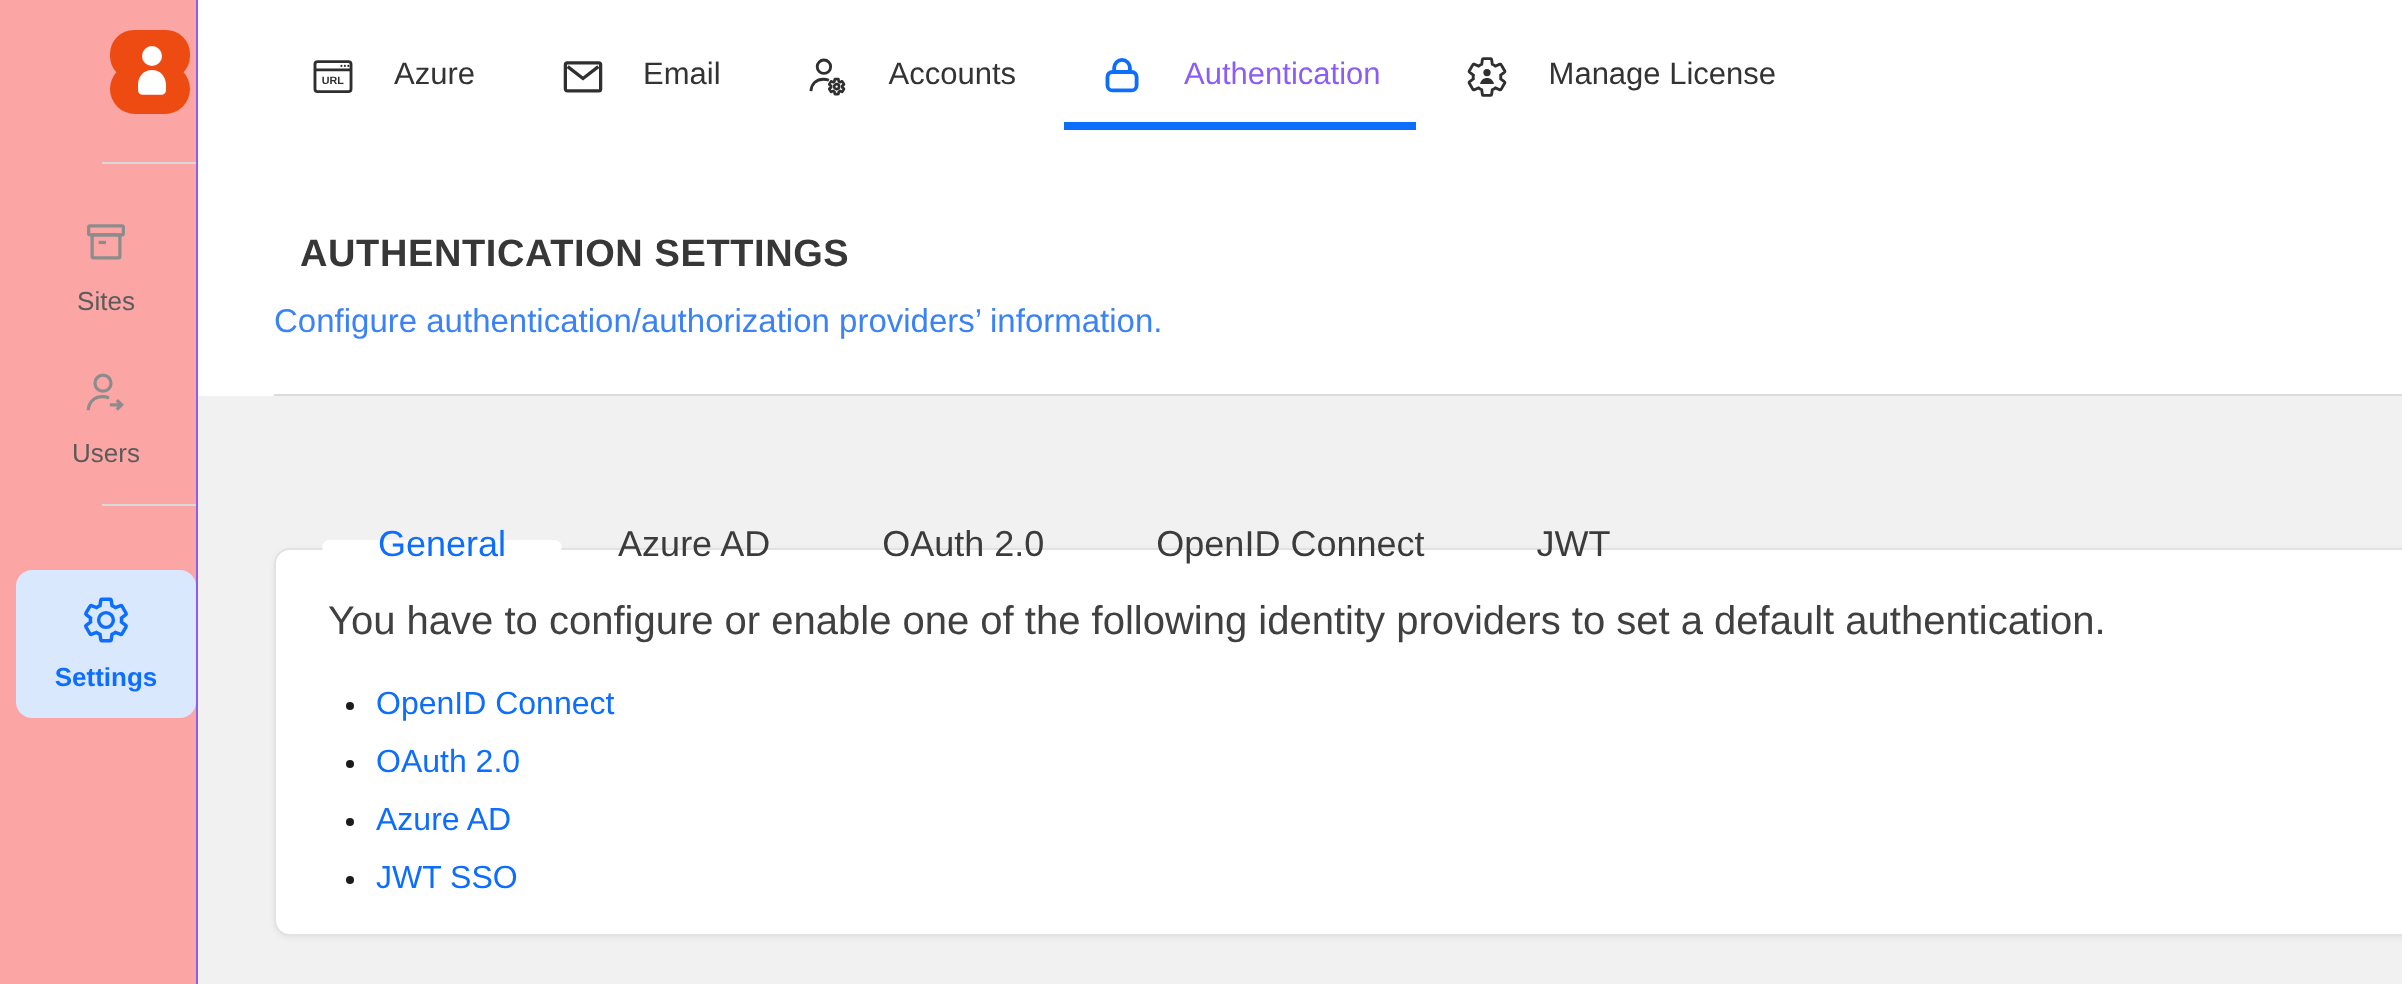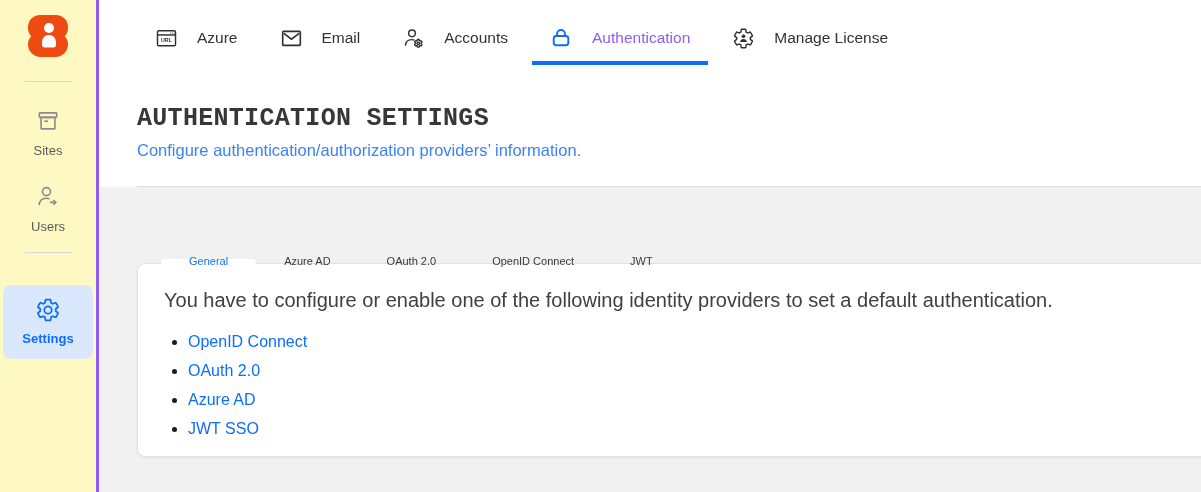--- a/index.html
+++ b/index.html
@@ -1,22 +1,22 @@
 <!DOCTYPE html>
 <html><head>
 <meta charset="utf-8">
 <style>
   * { box-sizing: border-box; }
   html,body { margin:0; padding:0; width:1201px; height:492px; overflow:hidden;
     font-family:"Liberation Sans", sans-serif; background:#fff; }
   .app { display:flex; width:1201px; height:492px; }
 
   
-  .sidebar { width:99px; flex-shrink:0; background:#fef9c3; border-right:3px solid #8b5cf6;
-    display:flex; flex-direction:column; align-items:center; }
+  .sidebar { width:99px; flex-shrink:0; background:#fca5a5; border-right:1px solid #8b5cf6;
+    display:flex; flex-direction:column; align-items:flex-end; }
   .logo { width:46px; height:46px; margin-top:13px; cursor:pointer; }
   .sdiv { width:47px; height:1px; background:#d9d9d9; }
   .sdiv1 { margin-top:22px; }
   .sdiv2 { margin-top:18px; }
   .side-item { margin-top:26px; display:flex; flex-direction:column; align-items:center;
     gap:9px; color:#5b5b5b; font-size:13px; cursor:pointer; width:90px; }
   .side-item .sicon { width:26px; height:26px; }
   .side-item.active { margin-top:32px; background:#d9e8fc; border-radius:8px;
     padding:12px 0 13px; gap:8px; color:#0d6efd;font-weight:bold; }
 
@@ -25,27 +25,27 @@
 
   .topnav { display:flex; align-items:stretch; padding-left:38px; margin-top:12px; height:52px; }
   .nav-item { display:flex; align-items:center; gap:19px; padding:0 18px; margin-right:6px;
     position:relative; font-size:15.5px; color:#333; cursor:pointer; white-space:nowrap; }
   .nav-item .nicon { width:23px; height:23px; display:block; }
   .nav-item.active { color:#8b5cf6; }
   .nav-item.active::after { content:""; position:absolute; left:0; right:0; bottom:-1px;
     height:4px; background:#0d6efd; }
 
   .page-head { padding:40px 38px 0; }
-  .page-title { margin:0; font-size:25px; font-weight:700; color:#373737; letter-spacing:.3px;font-family:Liberation Mono, monospace; }
+  .page-title { margin:13px; font-size:19px; font-weight:700; color:#373737; letter-spacing:.3px; }
   .page-sub { margin:8px 0 0; font-size:16.5px; color:#3b82f6; }
   .head-divider { height:1px; background:#dcdcdc; margin:26px 0 0 38px; }
 
   .content-body { flex:1; background:#f1f1f2; padding:26px 0 0 38px; overflow:hidden; }
   .tabs { display:flex; margin-left:24px; height:50px; }
-  .tab { display:flex; align-items:center; padding:0 28px; font-size:11px; color:#3b3b3b;
+  .tab { display:flex; align-items:center; padding:0 28px; font-size:18px; color:#3b3b3b;
     cursor:pointer; white-space:nowrap;margin-top:46px; }
   .tab.active { background:#fff; color:#0d6efd; border-radius:7px 7px 0 0; position:relative;
     z-index:2; box-shadow:0 2px 0 0 #fff; }
 
   .card { background:#fff; border:1px solid #e2e2e2; border-radius:8px; margin-right:-8px;
     height:194px; padding:25px 30px 0 26px; box-shadow:0 1px 3px rgba(0,0,0,.06); }
   .intro { font-size:20px; color:#404040; margin:0; }
   .providers { margin:21px 0 0; padding-left:24px; color:#1b1b1b; }
   .providers li { margin-bottom:11px; font-size:16px; }
   .providers a { color:#0d6efd; text-decoration:none; cursor:pointer; }

